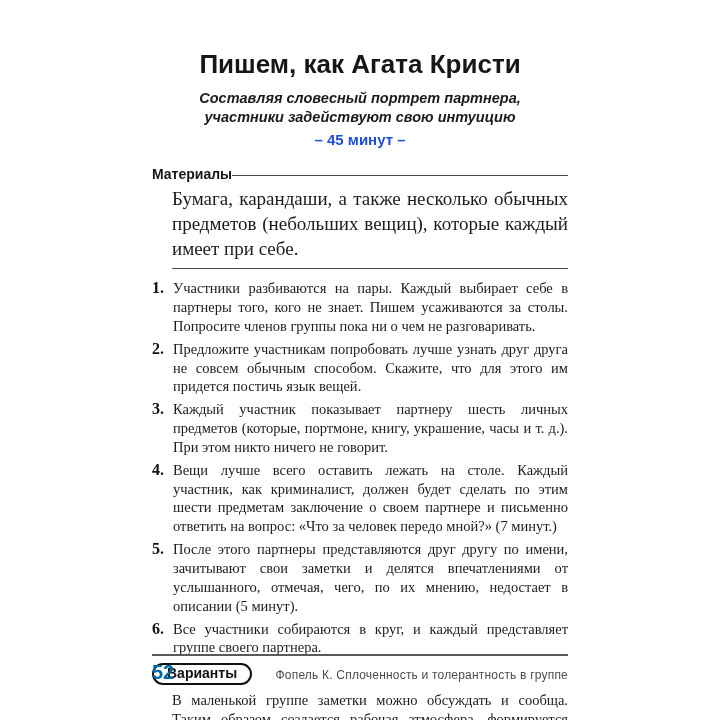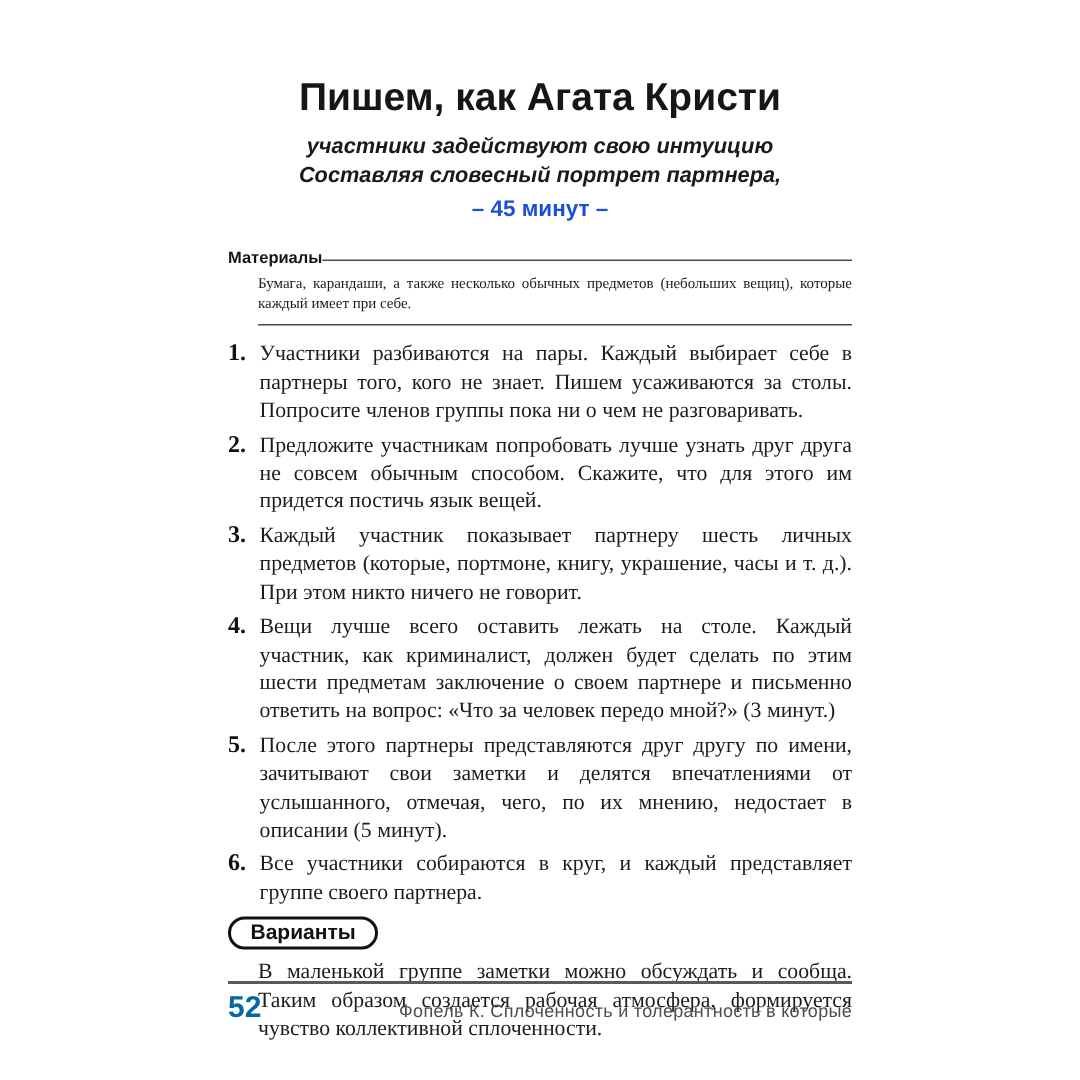--- a/index.html
+++ b/index.html
@@ -37,30 +37,30 @@
     margin-top:4px;
     font-family:"Liberation Sans", sans-serif;
     font-weight:bold;
     font-size:15px;
     color:#1d4ed8;
   }
   .materials { margin-top:18px; }
   .materials-head {
     display:flex; align-items:center; gap:0;
     font-family:"Liberation Sans", sans-serif;
-    font-weight:bold; font-size:11px; color:#161616;
+    font-weight:bold; font-size:14px; color:#161616;
   }
   .materials-head .rule {
     flex:1; height:0;
     border-top:1.5px solid #4a4a4a;
     margin-top:2px;
   }
   .materials-text {
     margin:5px 0 7px 20px;
-    font-size:10px; line-height:1.3;
+    font-size:19px; line-height:1.3;
     text-align:justify;
   }
   .materials-divider {
     margin-left:20px;
     border-top:1.5px solid #4a4a4a;
   }
   .steps { margin-top:10px; }
   .step { display:flex; margin-bottom:4px; }
   .step-num {
     flex:none; width:21px;
@@ -105,22 +105,22 @@
 </style>
 </head>
 <body>
 
 <div class="page">
   <div class="content">
 
     <div class="header">
       <div class="title">Пишем, как Агата Кристи</div>
       <div class="subtitle">
+        <div>Составляя словесный портрет партнера,</div>
         <div>участники задействуют свою интуицию</div>
-        <div>Составляя словесный портрет партнера,</div>
       </div>
       <div class="duration">– 45 минут –</div>
     </div>
 
     <div class="materials">
       <div class="materials-head">
         <span>Материалы</span>
         <span class="rule"></span>
       </div>
       <div class="materials-text">Бумага, карандаши, а также несколько обычных предметов (небольших вещиц), которые каждый имеет при себе.</div>
@@ -135,36 +135,36 @@
       <div class="step">
         <div class="step-num">2.</div>
         <div class="step-text">Предложите участникам попробовать лучше узнать друг друга не совсем обычным способом. Скажите, что для этого им придется постичь язык вещей.</div>
       </div>
       <div class="step">
         <div class="step-num">3.</div>
         <div class="step-text">Каждый участник показывает партнеру шесть личных предметов (которые, портмоне, книгу, украшение, часы и т. д.). При этом никто ничего не говорит.</div>
       </div>
       <div class="step">
         <div class="step-num">4.</div>
-        <div class="step-text">Вещи лучше всего оставить лежать на столе. Каждый участник, как криминалист, должен будет сделать по этим шести предметам заключение о своем партнере и письменно ответить на вопрос: «Что за человек передо мной?» (3 минут.)</div>
+        <div class="step-text">Вещи лучше всего оставить лежать на столе. Каждый участник, как криминалист, должен будет сделать по этим шести предметам заключение о своем партнере и письменно ответить на вопрос: «Что за человек передо мной?» (7 минут.)</div>
       </div>
       <div class="step">
         <div class="step-num">5.</div>
         <div class="step-text">После этого партнеры представляются друг другу по имени, зачитывают свои заметки и делятся впечатлениями от услышанного, отмечая, чего, по их мнению, недостает в описании (5 минут).</div>
       </div>
       <div class="step">
         <div class="step-num">6.</div>
         <div class="step-text">Все участники собираются в круг, и каждый представляет группе своего партнера.</div>
       </div>
     </div>
 
     <div class="variants">
       <div class="variants-pill">Варианты</div>
       <div class="variants-text">В маленькой группе заметки можно обсуждать и сообща. Таким образом создается рабочая атмосфера, формируется чувство коллективной сплоченности.</div>
     </div>
 
   </div>
 
   <div class="footer">
     <span class="page-num">52</span>
-    <span class="running-title">Фопель К. Сплоченность и толерантность в которые</span>
+    <span class="running-title">Фопель К. Сплоченность и толерантность в группе</span>
   </div>
 </div>
 
 </body></html>

